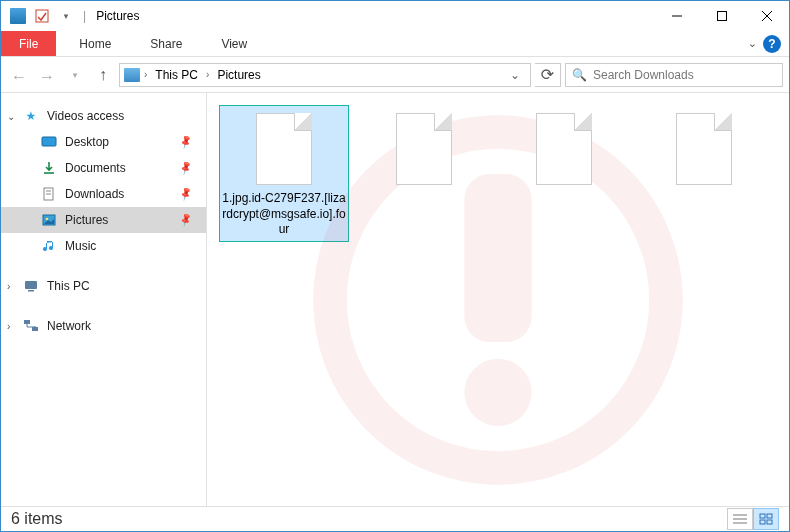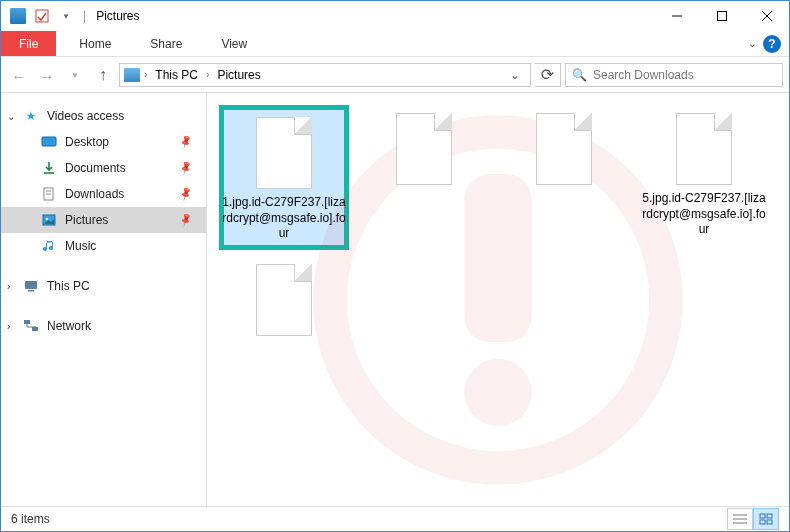--- a/index.html
+++ b/index.html
@@ -43,32 +43,32 @@
 .side-item.sub { padding-left: 40px; }
 .side-item.selected { background: #d8d8d8; }
 .pin { margin-left: auto; margin-right: 14px; color: #888; font-size: 10px; transform: rotate(-30deg); }
 .side-caret { position: absolute; left: 6px; color: #555; font-size: 10px; }
 .si-icon { width: 16px; height: 16px; display: flex; align-items: center; justify-content: center; }
 
 
 .content { flex: 1; padding: 12px 8px 8px 12px; overflow: auto; position: relative; }
 .file-grid { display: flex; flex-wrap: wrap; gap: 6px 10px; align-content: flex-start; }
 .file-item { width: 130px; display: flex; flex-direction: column; align-items: center; padding: 4px; }
-.file-item.selected { background: #cce8ff; border: 5px solid #14b8a6; padding: 3px; }
+.file-item.selected { background: #cce8ff; border: 1px solid #14b8a6; padding: 3px; }
 .file-icon { width: 68px; height: 80px; position: relative; margin-bottom: 2px; }
 .file-icon .page { position: absolute; inset: 4px 6px; background: #fff; border: 1px solid #ccc; }
 .file-icon .fold { position: absolute; top: 4px; right: 6px; width: 18px; height: 18px; background: linear-gradient(135deg,#fff 48%, #ddd 50%); border-left: 1px solid #ccc; border-bottom: 1px solid #ccc; }
 .file-label { font-size: 12px; text-align: center; line-height: 1.3; word-break: break-all; width: 126px; }
 
 
 .watermark { position: absolute; top: 0; left: 0; right: 0; bottom: 0; display: flex; align-items: center; justify-content: center; pointer-events: none; opacity: 0.08; }
 .watermark svg { width: 420px; height: 420px; }
 
 
-.statusbar { height: 20px; border-top: 1px solid #e0e0e0; display: flex; align-items: center; padding: 12px 10px; font-size: 12px; color: #333; }
+.statusbar { height: 20px; border-top: 1px solid #e0e0e0; display: flex; align-items: center; padding: 12px 10px; font-size: 16px; color: #333; }
 .statusbar .right { margin-left: auto; display: flex; gap: 0; }
 .view-toggle { width: 26px; height: 22px; border: 1px solid #ccc; display: flex; align-items: center; justify-content: center; font-size: 11px; }
 .view-toggle.active { background: #cce8ff; border-color:#8ec7f5; }
 
 
 .ico { width: 16px; height: 16px; }
 </style>
 </head>
 <body>
 
@@ -254,27 +254,20 @@
           <div class="file-icon">
             <div class="page"></div>
             <div class="fold"></div>
           </div>
         </div>
         <div class="file-item">
           <div class="file-icon">
             <div class="page"></div>
             <div class="fold"></div>
           </div>
-          <div class="file-label">5.jpg.id-C279F237.[lizardcrypt@msgsafe.io].four</div>
-        </div>
-        <div class="file-item">
-          <div class="file-icon">
-            <div class="page"></div>
-            <div class="fold"></div>
-          </div>
         </div>
       </div>
   </div>
 </div>
 
 <div class="statusbar">
   <span>6 items</span>
   <div class="right">
     <div class="view-toggle">
       <svg width="14" height="12" viewBox="0 0 14 12">

